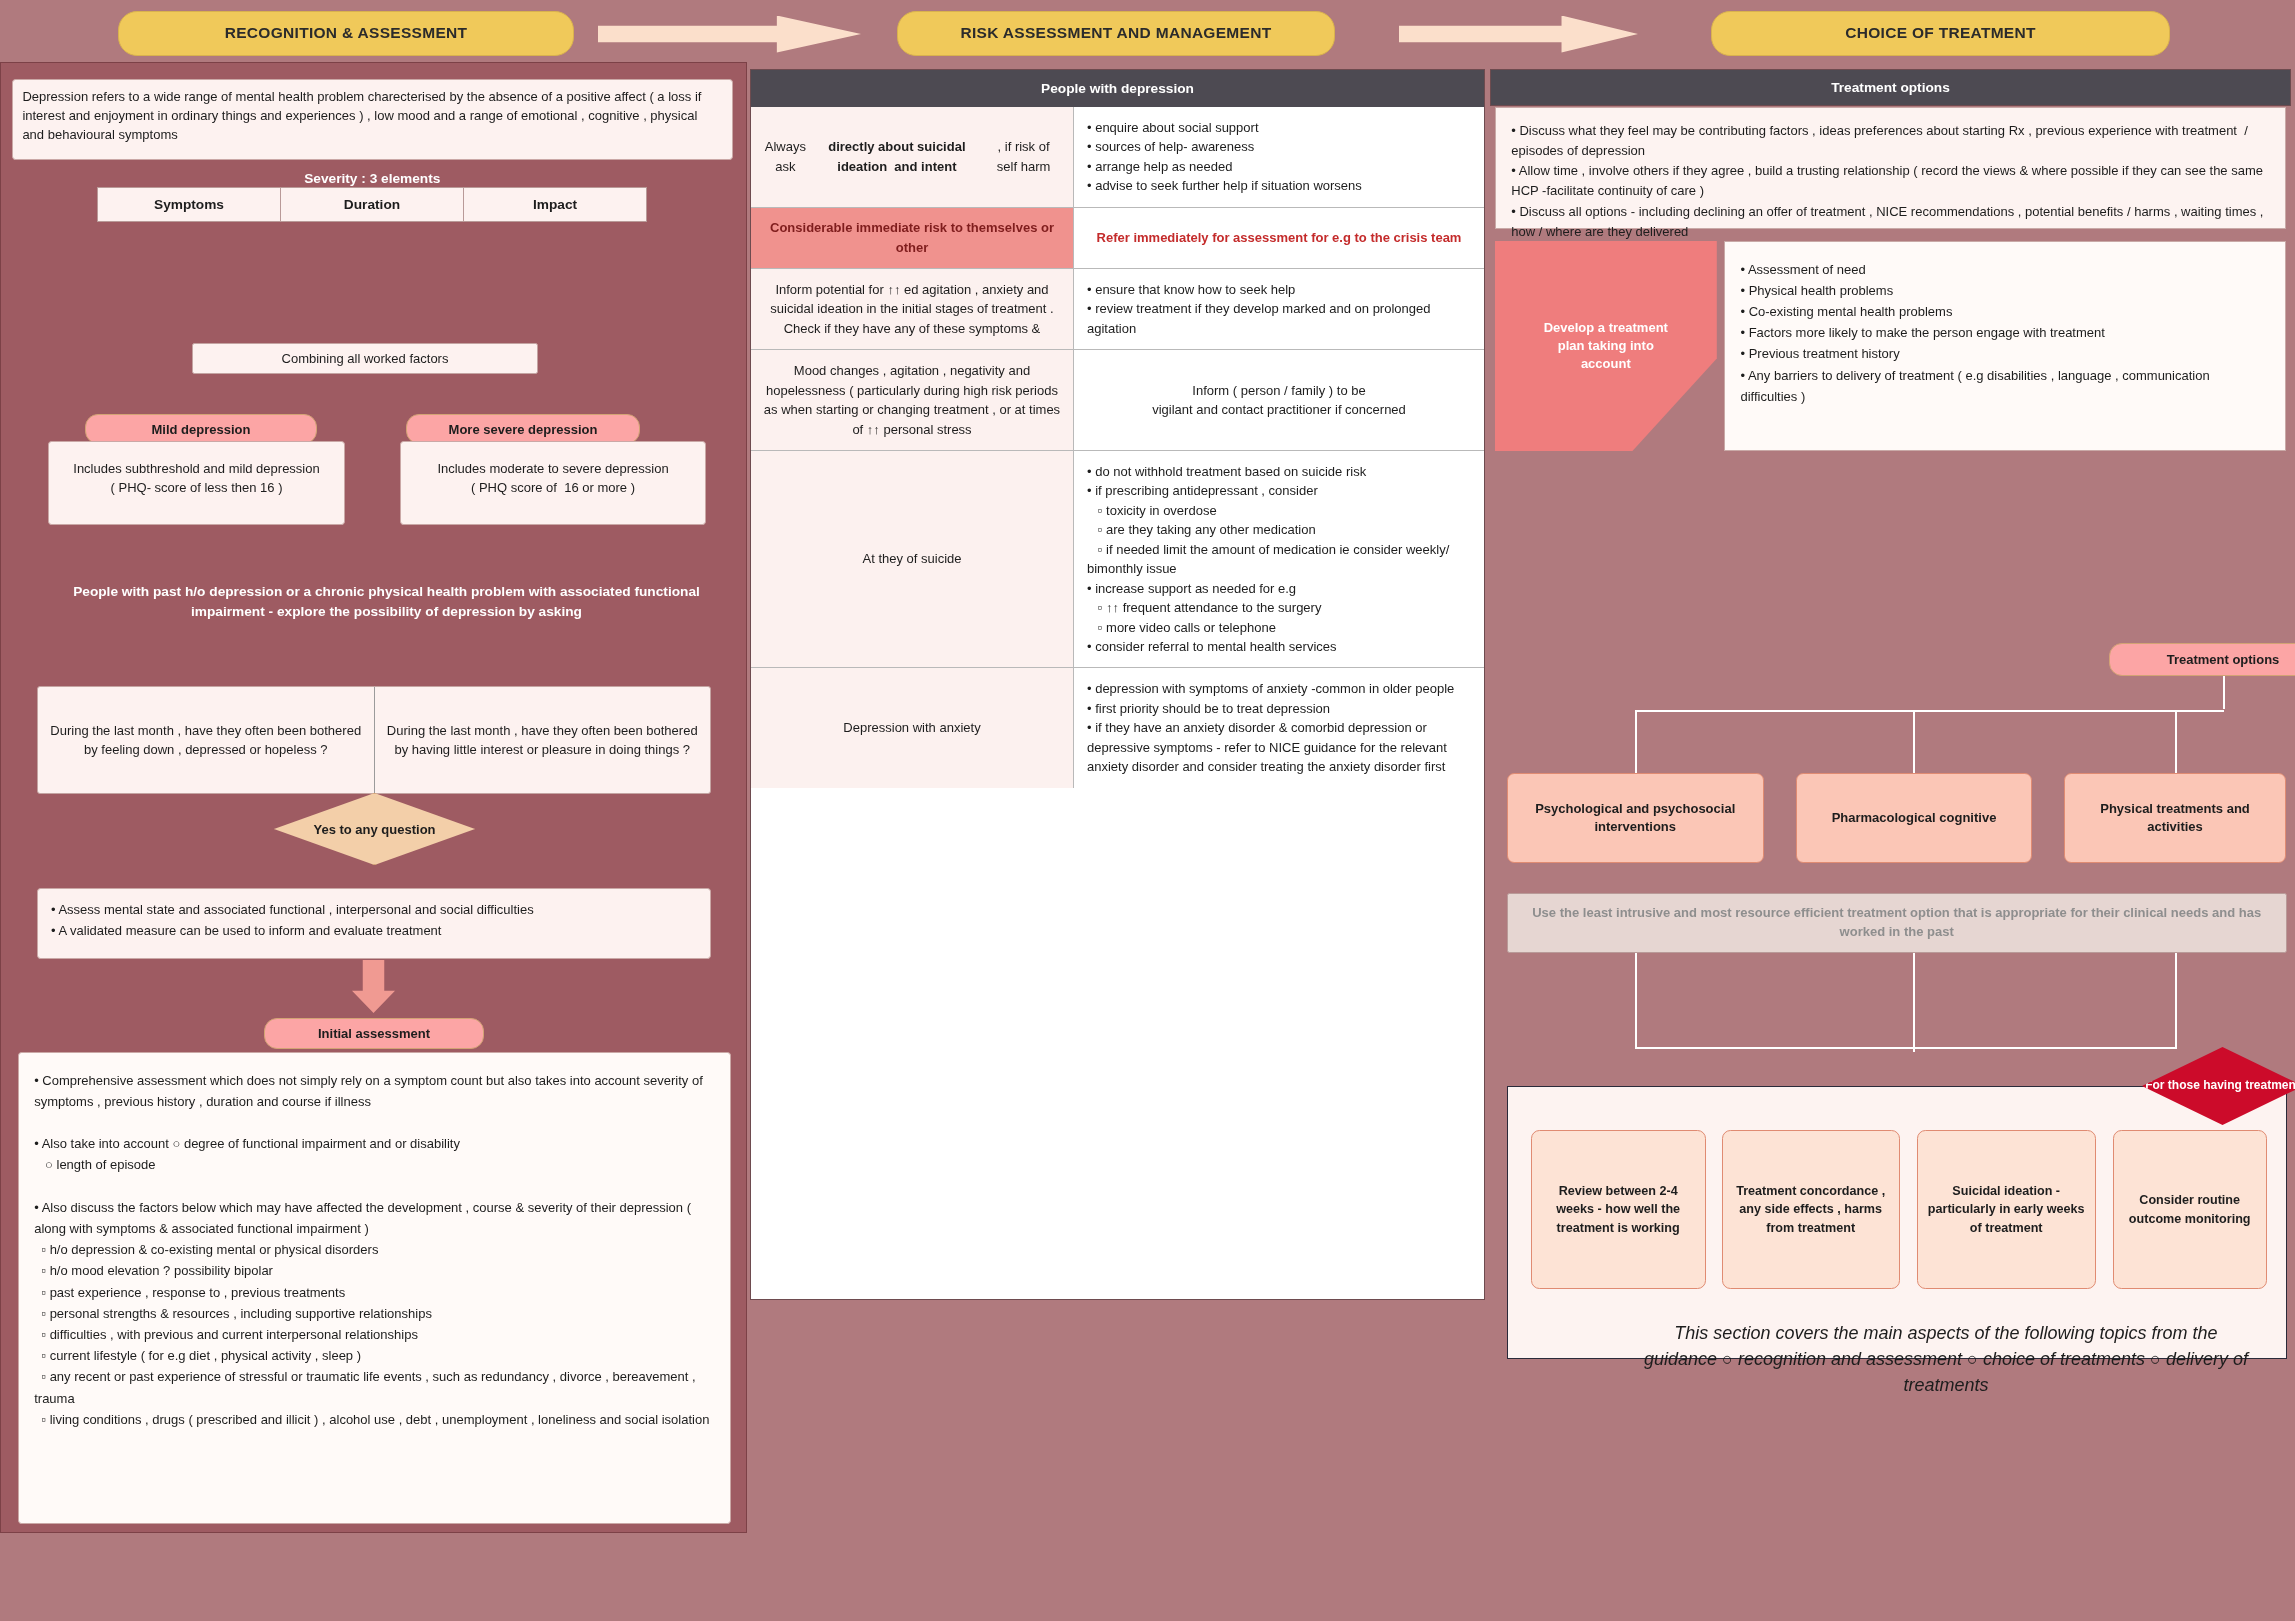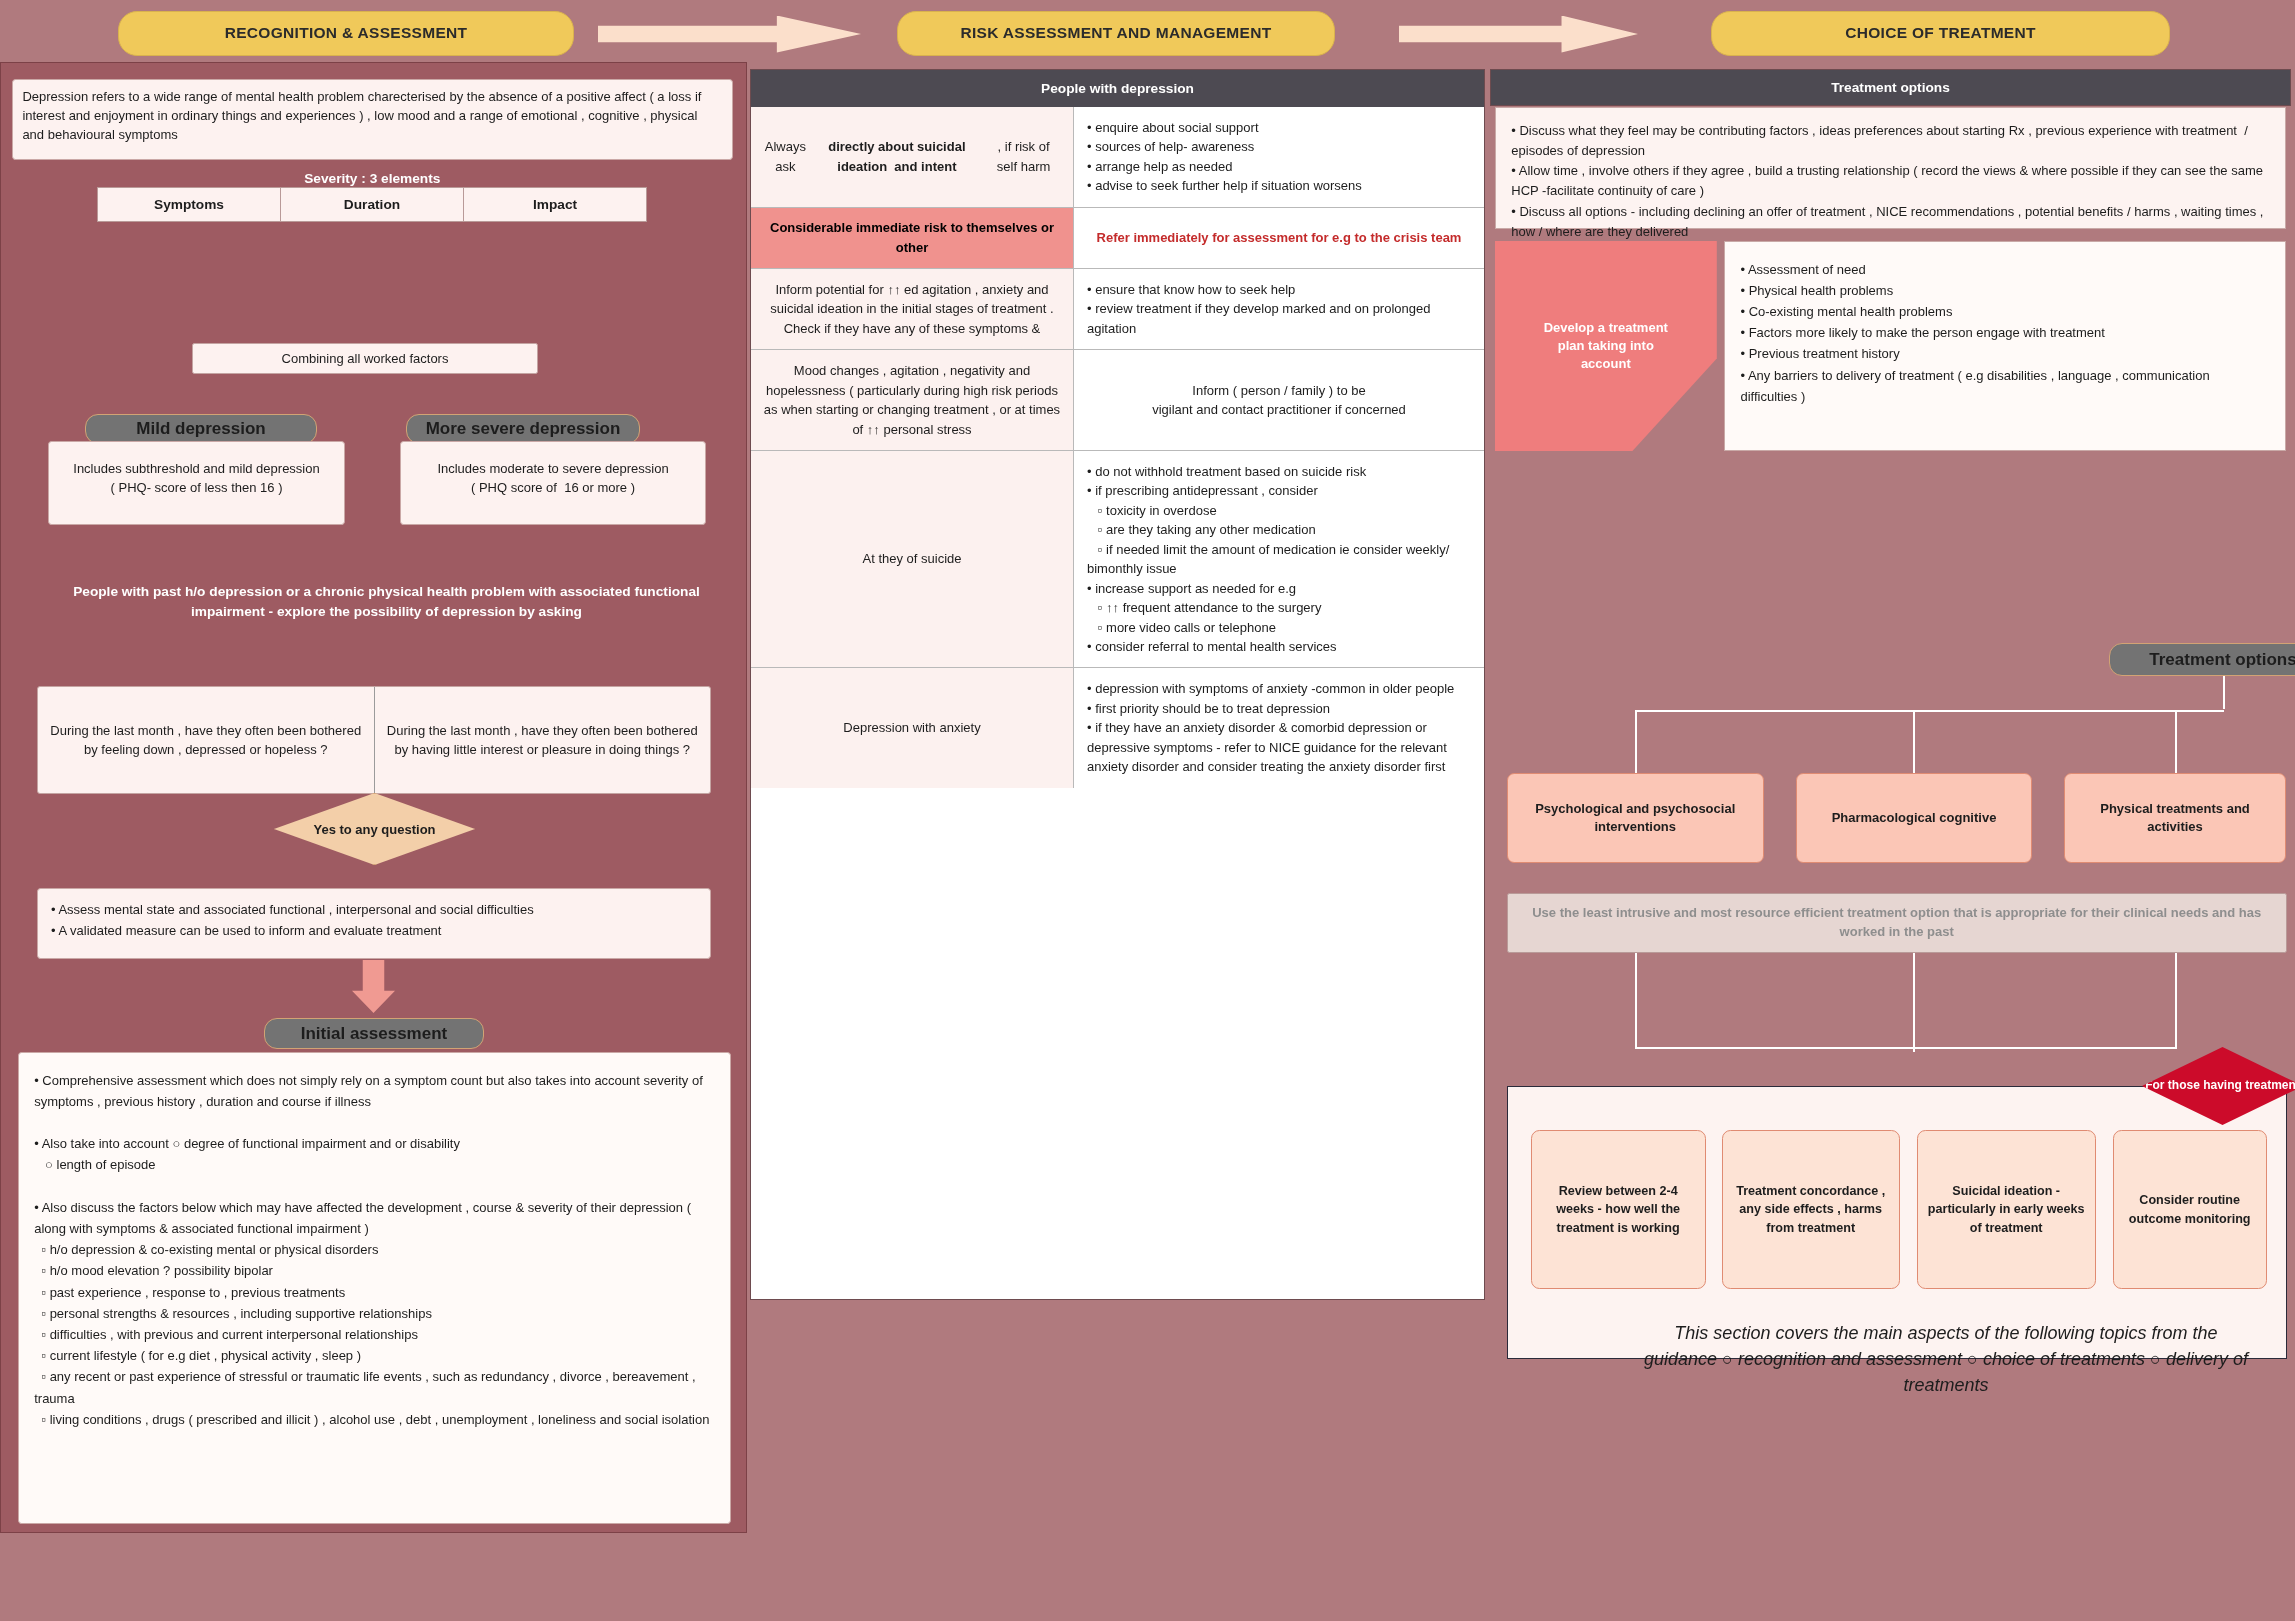--- a/index.html
+++ b/index.html
@@ -64,23 +64,23 @@
     border-right:0.6px solid #b99a98;
   }
   #sev-table .cell:last-child { border-right:none; }
   #combining {
     position:absolute; left:191px; top:280px; width:346px; height:31px;
     display:flex; align-items:center; justify-content:center;
     background:#fdf2f0; border:0.6px solid #c4a4a2; border-radius:2.4px;
     font-size:13px; color:#1d1d1d;
   }
   .pill {
-    background:#737373; border:0.6px solid #d2a374; border-radius:13px;
-    display:flex; align-items:center; justify-content:center;
-    font-weight:bold; font-size:17px; color:#1d1d1d;
+    background:#fca5a5; border:0.6px solid #d2a374; border-radius:13px;
+    display:flex; align-items:center; justify-content:center;
+    font-weight:bold; font-size:13px; color:#1d1d1d;
   }
   #pill-mild { position:absolute; left:84px; top:351px; width:232px; height:30px; }
   #pill-severe { position:absolute; left:405px; top:351px; width:234px; height:30px; }
   #box-mild {
     position:absolute; left:47px; top:378px; width:297px; height:84px;
     padding:16.7px 10.8px; text-align:center; font-size:13px; line-height:1.5; color:#1d1d1d;
   }
   #box-severe {
     position:absolute; left:399px; top:378px; width:306px; height:84px;
     padding:16.7px 10.8px; text-align:center; font-size:13px; line-height:1.5; color:#1d1d1d;
@@ -144,21 +144,21 @@
     font-size:13px; line-height:1.5; color:#1d1d1d;
     border-right:0.6px solid #b9b9b9;
     background:#fcf1ef;
   }
   .row .right {
     flex:1; padding:10.8px 13px; display:flex; align-items:center;
     font-size:13px; line-height:1.5; color:#1d1d1d;
     background:#ffffff;
     white-space:pre-wrap;
   }
-  .row.alert .left { background:#f0928e; color:#000000; font-weight:bold; }
+  .row.alert .left { background:#f0928e; color:#7f1d1d; font-weight:bold; }
   .row.alert .right { color:#c42b2b; font-weight:bold; justify-content:center; text-align:center; }
   .row .right.center { justify-content:center; text-align:center; }
 
   
   #col3 {
     position:absolute; left:1490px; top:69px; width:801px; height:1255px;
   }
   #c3head {
     position:absolute; left:0; top:0; width:801px; height:37px;
     background:#4d4a52; color:#fff; display:flex; align-items:center;

